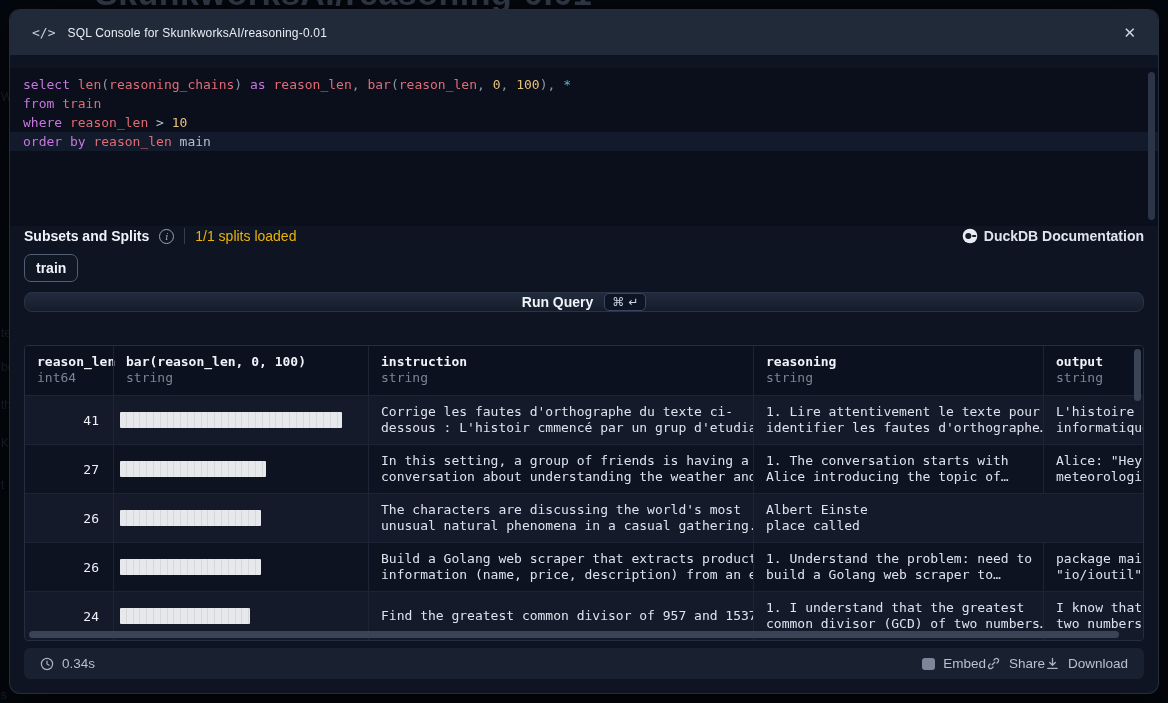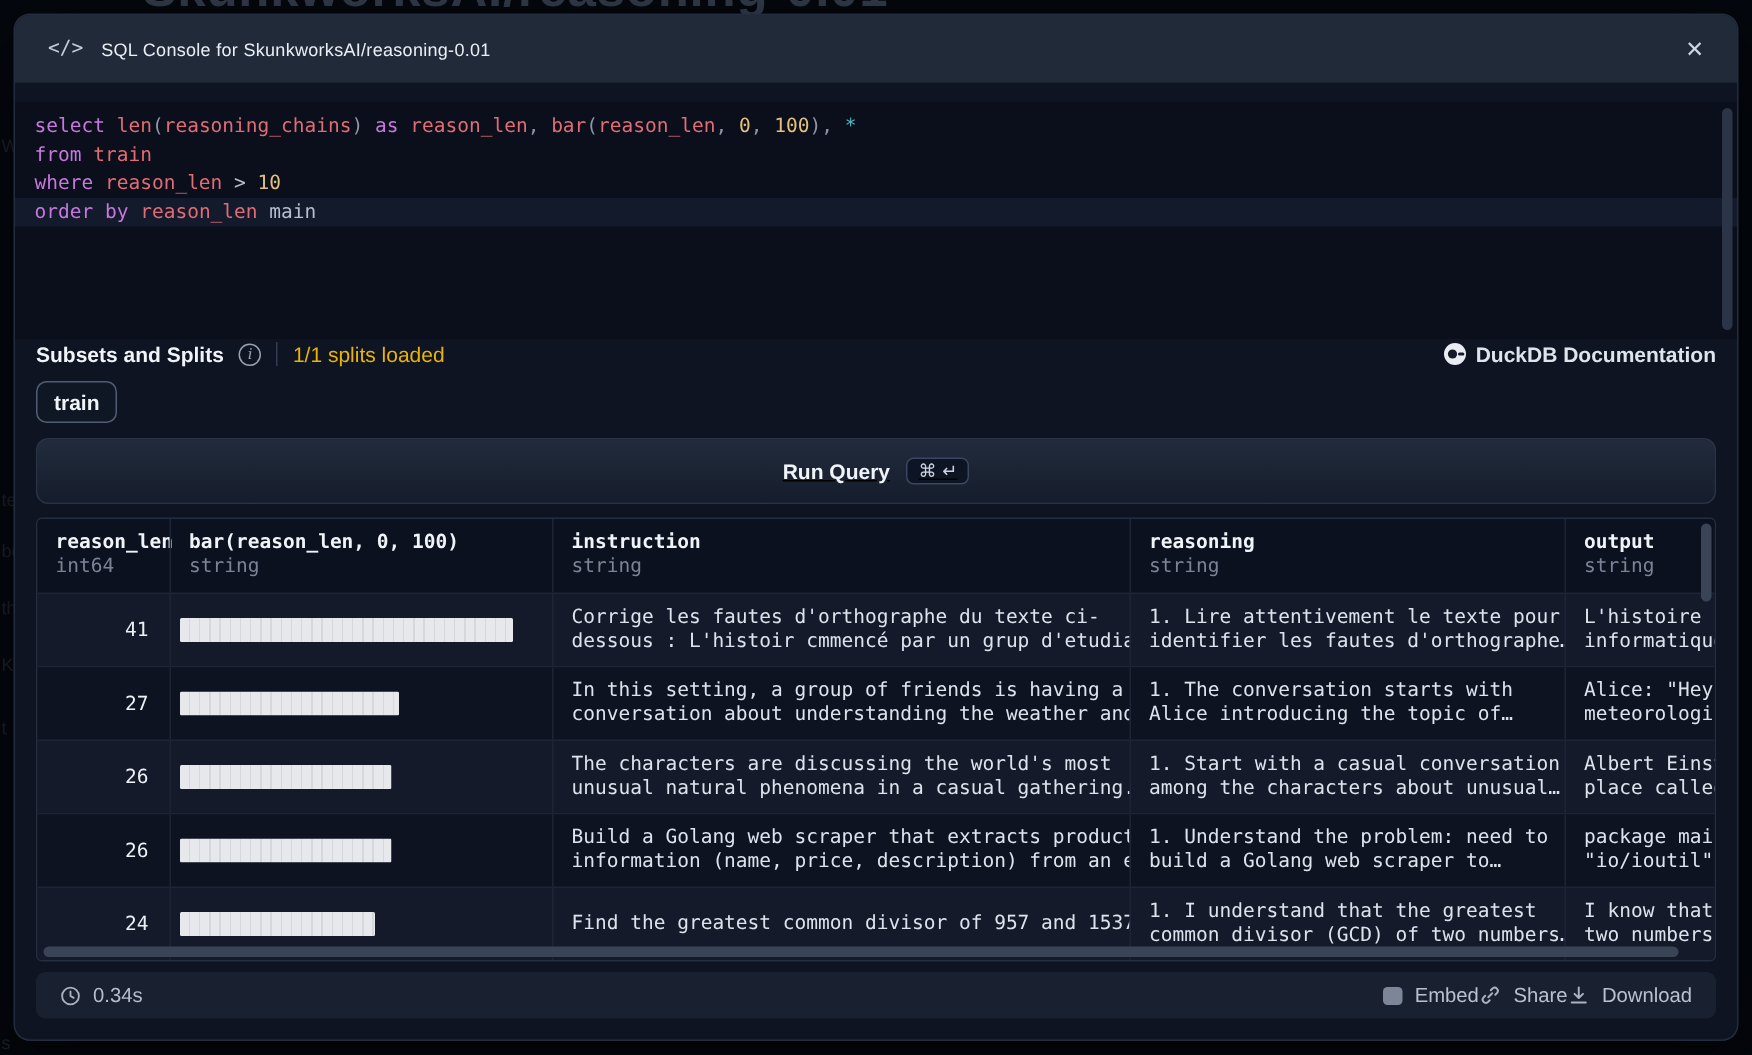--- a/index.html
+++ b/index.html
@@ -44,23 +44,23 @@
   .ss-loaded{ font-size:14px; color:#eab308; }
   .doc-link{ margin-left:auto; display:flex; align-items:flex-end; gap:6px; font-size:14px; font-weight:600;
     color:#dfe4ec; cursor:pointer; }
 
   
   .chips{ position:absolute; left:14px; top:244px; height:28px; display:flex; gap:8px; }
   .chip{ padding:3px 11px; background:#101724; border:1px solid #515d73; border-radius:7px;
     color:#f0f3f8; font-size:14px; font-weight:700; font-family:"Liberation Sans", sans-serif; cursor:pointer; }
 
   
-  .run-bar{ position:absolute; left:14px; top:282px; width:1120px; height:44px; border-radius:8px;
+  .run-bar{ position:absolute; left:14px; top:282px; width:1120px; height:20px; border-radius:8px;
     background:linear-gradient(180deg,#222b3c,#151d2c); border:1px solid #2a3344;
-    display:flex; align-items:center; justify-content:center; gap:11px; cursor:pointer;text-decoration:underline; }
+    display:flex; align-items:center; justify-content:center; gap:11px; cursor:pointer; }
   .run-label{ font-size:14px; font-weight:700; color:#f0f3f8; }
   .keycap{ padding:1px 7px; background:#0d1424; border:1px solid #3b4660; border-radius:5px;
     font-size:12px; color:#cdd5e2; font-family:"DejaVu Sans", sans-serif; }
 
   
   .table-wrap{ position:absolute; left:14px; top:335px; width:1120px; height:296px;
     border:1px solid #232e40; border-radius:4px; background:#0c1120; overflow:hidden; }
   .t-head{ display:flex; height:50px; background:#0c1120; border-bottom:1px solid #1c2536; width:1258px; }
   .th{ padding:8px 12px; }
   .cname{ font-family:"DejaVu Sans Mono", monospace; font-size:13px; font-weight:700; color:#f0f3f8; white-space:nowrap; }
@@ -212,24 +212,20 @@
             </div>
           </div>
           <div class="t-row odd">
             <div class="td c0 num">26</div>
             <div class="td c1">
               <div class="bar" style="width: 140.92px;"></div>
             </div>
             <div class="td c2">
               <div class="pre">The characters are discussing the world's most
 unusual natural phenomena in a casual gathering.…</div>
-            </div>
-            <div class="td c3">
-              <div class="pre">1. Start with a casual conversation
-among the characters about unusual…</div>
             </div>
             <div class="td c4">
               <div class="pre">Albert Einste
 place called </div>
             </div>
           </div>
           <div class="t-row even">
             <div class="td c0 num">26</div>
             <div class="td c1">
               <div class="bar" style="width: 140.92px;"></div>

